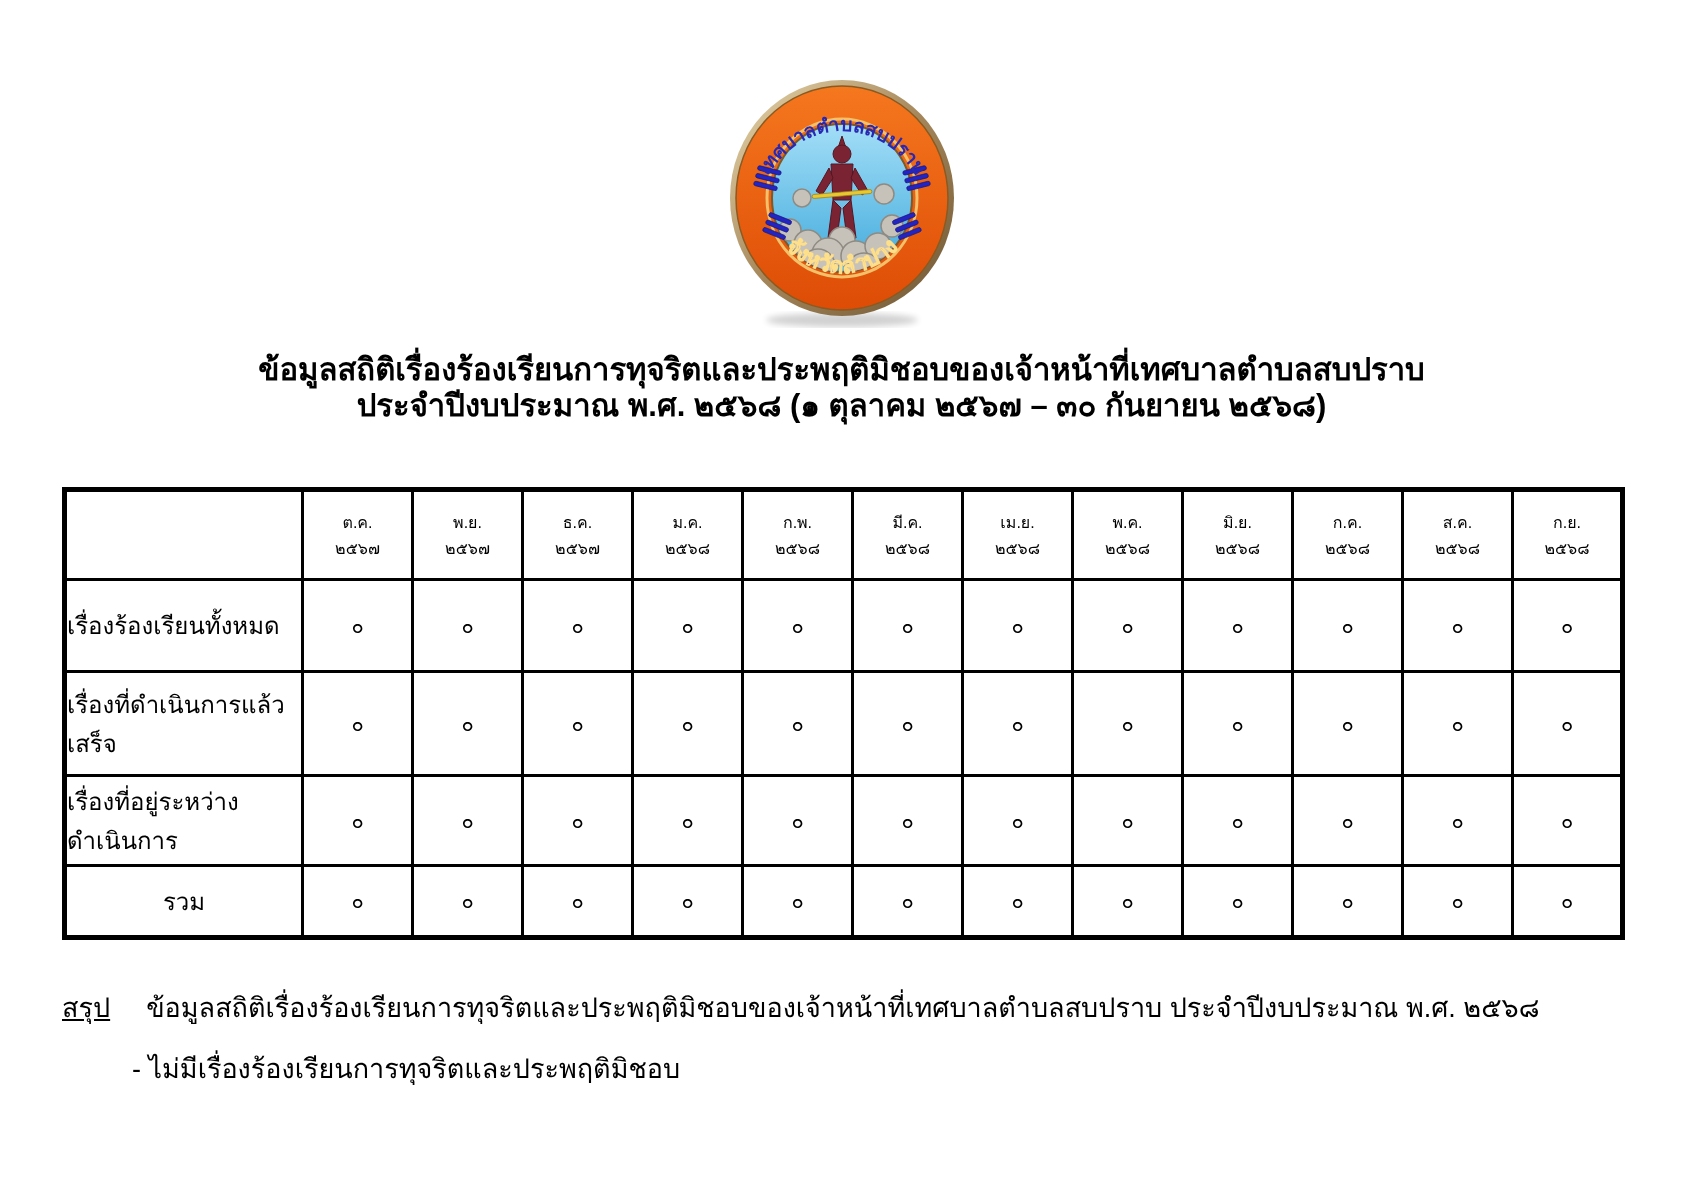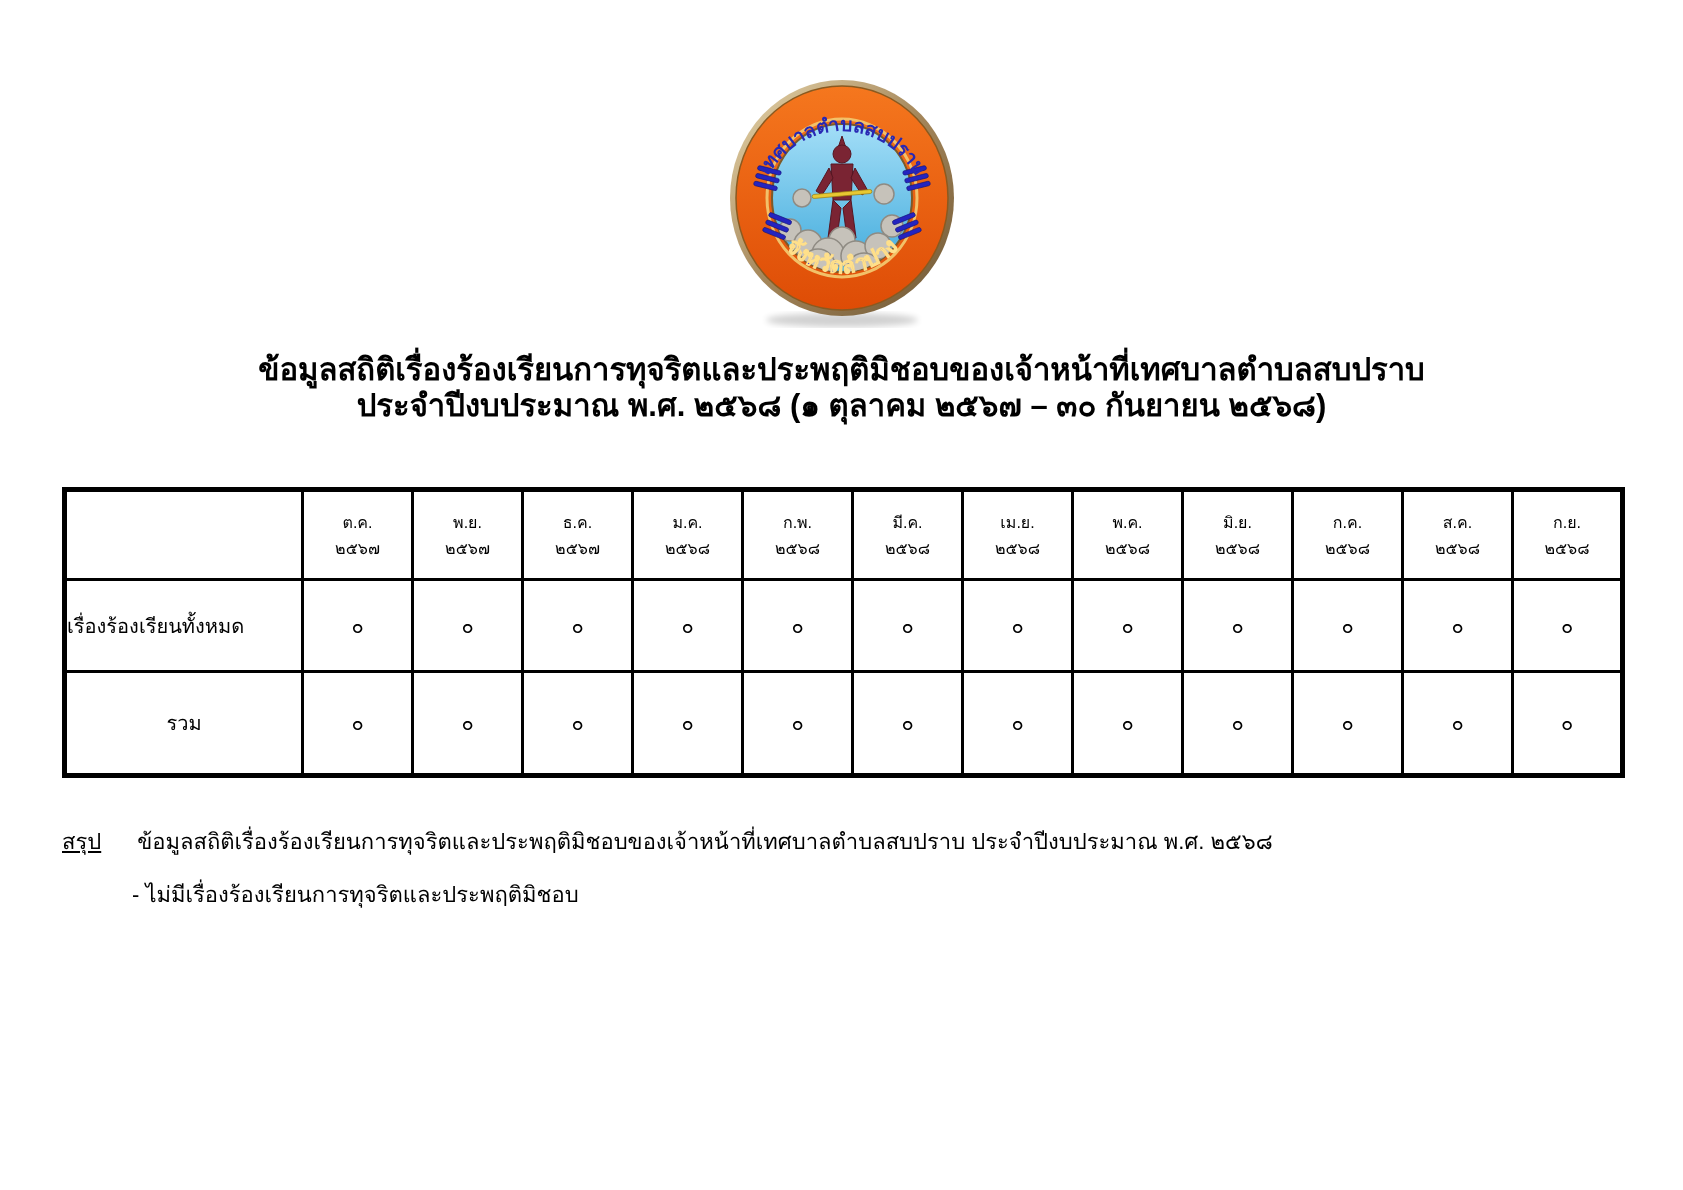--- a/index.html
+++ b/index.html
@@ -43,37 +43,37 @@
     font-weight: normal;
     font-size: 16px;
     text-align: center;
   }
   table.stats th .yr { margin-top: 1px; }
   table.stats tbody tr:nth-child(1) { height: 92px; }
   table.stats tbody tr:nth-child(2) { height: 104px; }
   table.stats tbody tr:nth-child(3) { height: 90px; }
   table.stats tbody tr:nth-child(4) { height: 72px; }
   td.rowlabel {
-    font-size: 20px;
+    font-size: 24px;
     text-align: left;
     padding-left: 4px;
     margin-left: 48px;
   }
   td.rowlabel.total {
     text-align: center;
     font-weight: normal;
     padding-left: 0;
   }
   td.val {
     text-align: center;
     font-size: 20px;
   }
   .summary {
     margin: 46px 0 0 62px;
-    font-size: 22px;
+    font-size: 27px;
   }
   .summary-heading {
     text-decoration: underline;
     display: inline-block;
     margin-right: 36px;
   }
   .summary-line2 {
     margin: 18px 0 0 70px;
   }
 </style>
@@ -252,20 +252,50 @@
         <td class="val">๐</td>
         <td class="val">๐</td>
         <td class="val">๐</td>
         <td class="val">๐</td>
         <td class="val">๐</td>
         <td class="val">๐</td>
         <td class="val">๐</td>
         <td class="val">๐</td>
       </tr>
       <tr>
+        <td class="rowlabel">เรื่องที่ดำเนินการแล้วเสร็จ</td>
+        <td class="val">๐</td>
+        <td class="val">๐</td>
+        <td class="val">๐</td>
+        <td class="val">๐</td>
+        <td class="val">๐</td>
+        <td class="val">๐</td>
+        <td class="val">๐</td>
+        <td class="val">๐</td>
+        <td class="val">๐</td>
+        <td class="val">๐</td>
+        <td class="val">๐</td>
+        <td class="val">๐</td>
+      </tr>
+      <tr>
+        <td class="rowlabel">เรื่องที่อยู่ระหว่างดำเนินการ</td>
+        <td class="val">๐</td>
+        <td class="val">๐</td>
+        <td class="val">๐</td>
+        <td class="val">๐</td>
+        <td class="val">๐</td>
+        <td class="val">๐</td>
+        <td class="val">๐</td>
+        <td class="val">๐</td>
+        <td class="val">๐</td>
+        <td class="val">๐</td>
+        <td class="val">๐</td>
+        <td class="val">๐</td>
+      </tr>
+      <tr>
         <td class="rowlabel total">รวม</td>
         <td class="val">๐</td>
         <td class="val">๐</td>
         <td class="val">๐</td>
         <td class="val">๐</td>
         <td class="val">๐</td>
         <td class="val">๐</td>
         <td class="val">๐</td>
         <td class="val">๐</td>
         <td class="val">๐</td>

